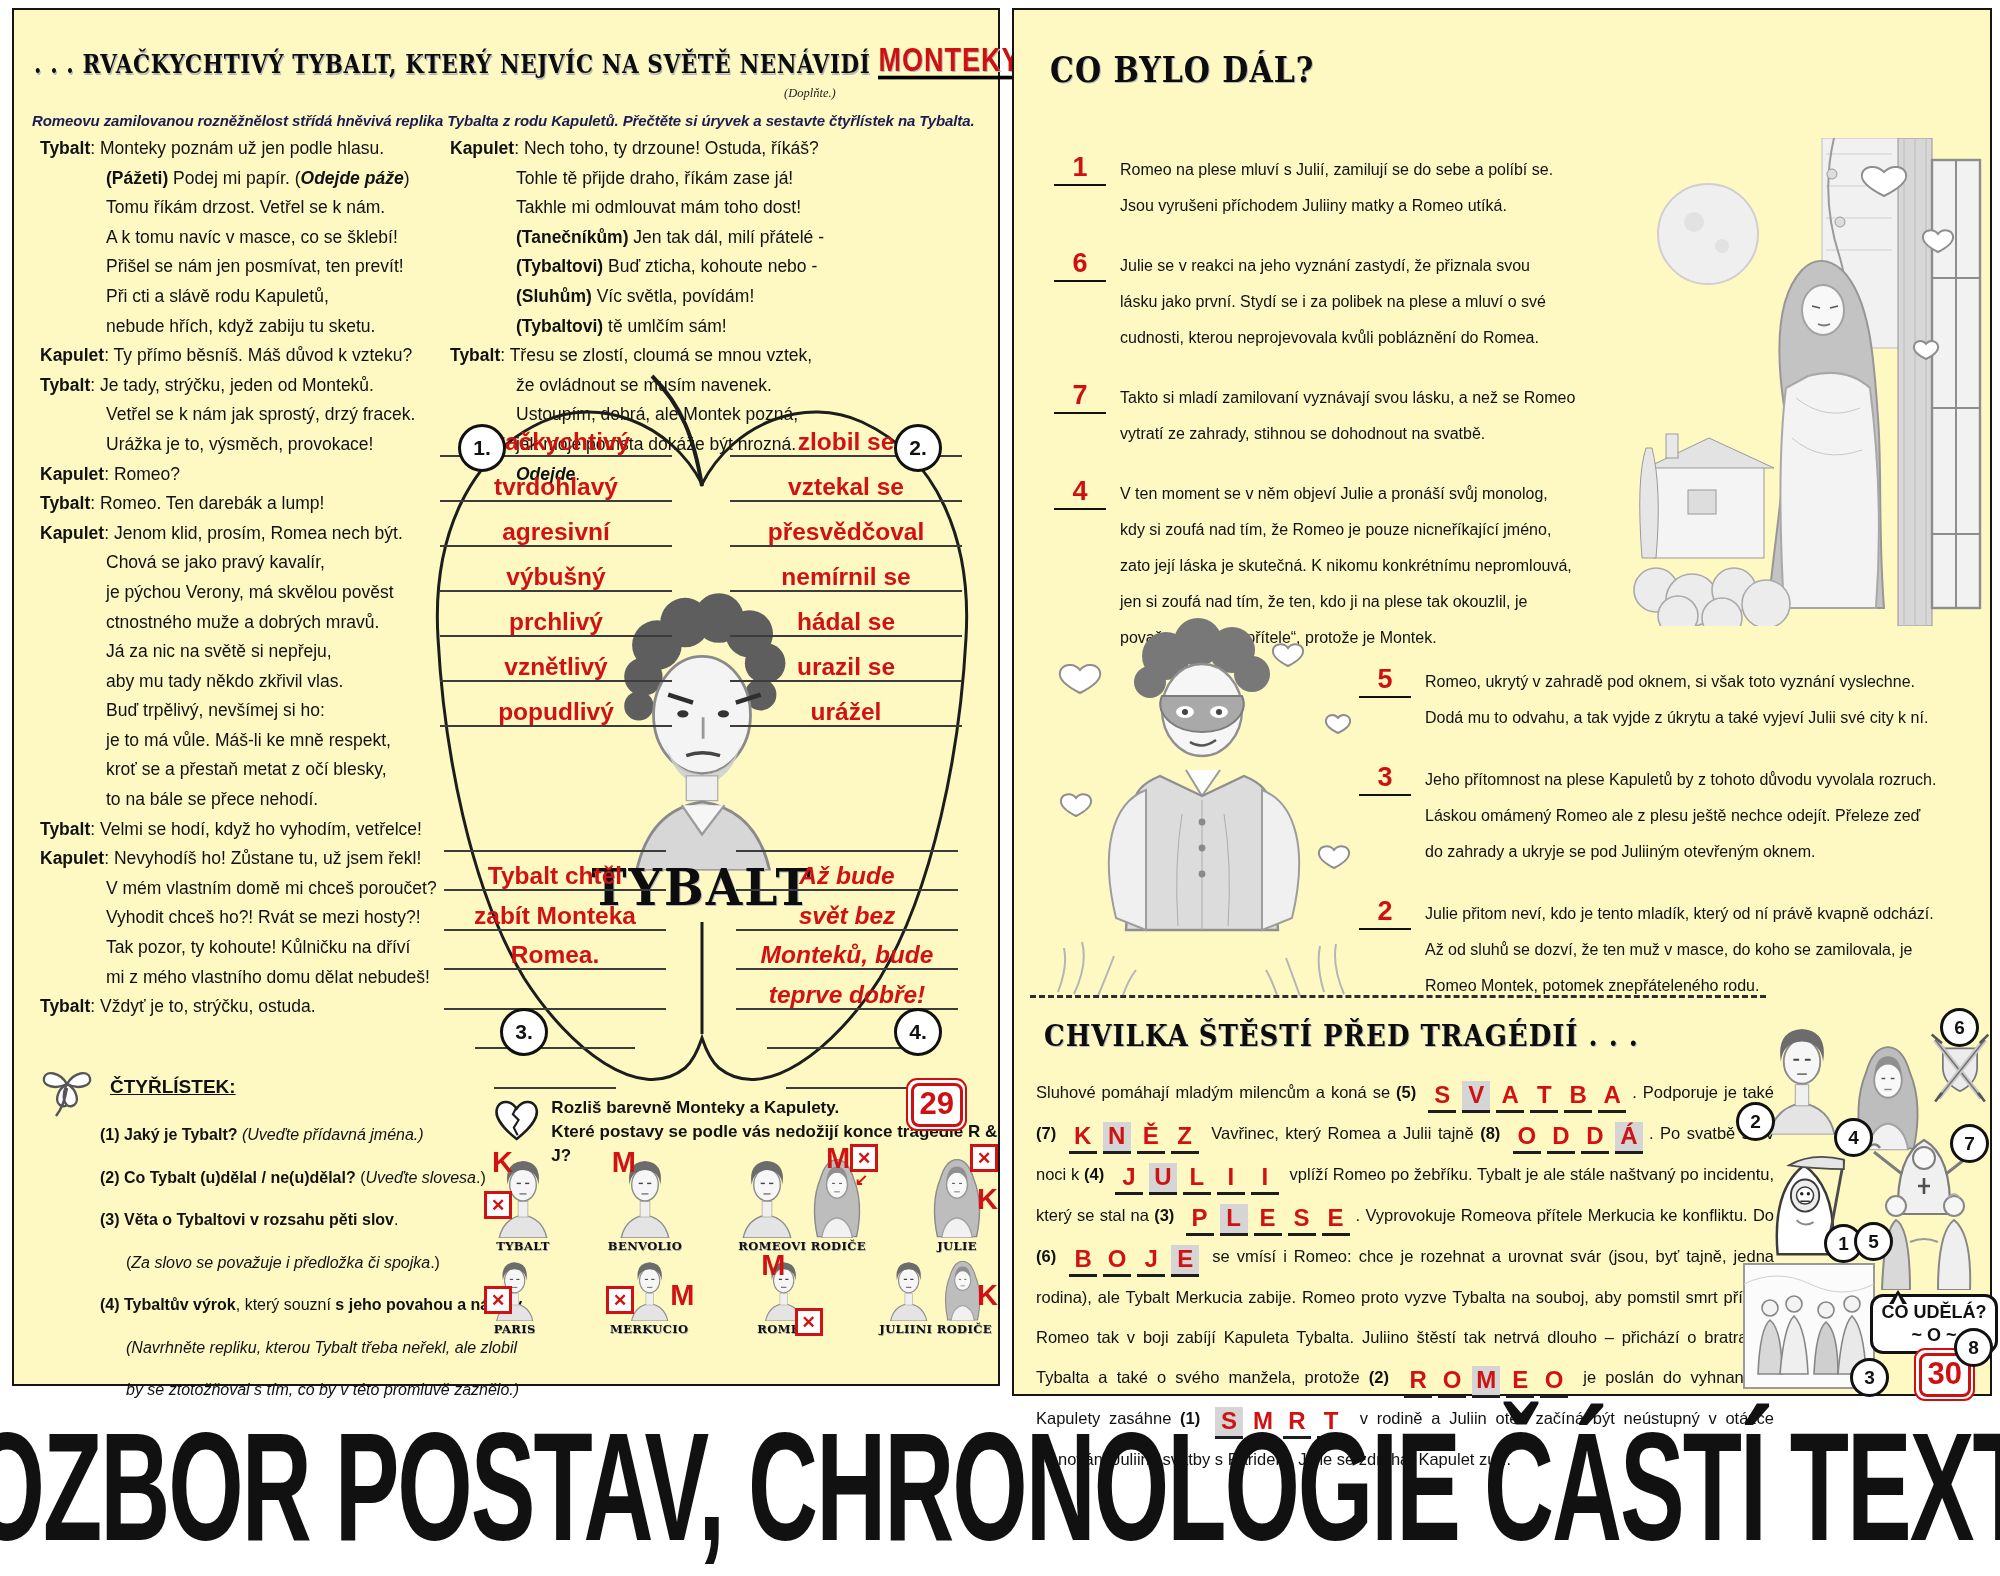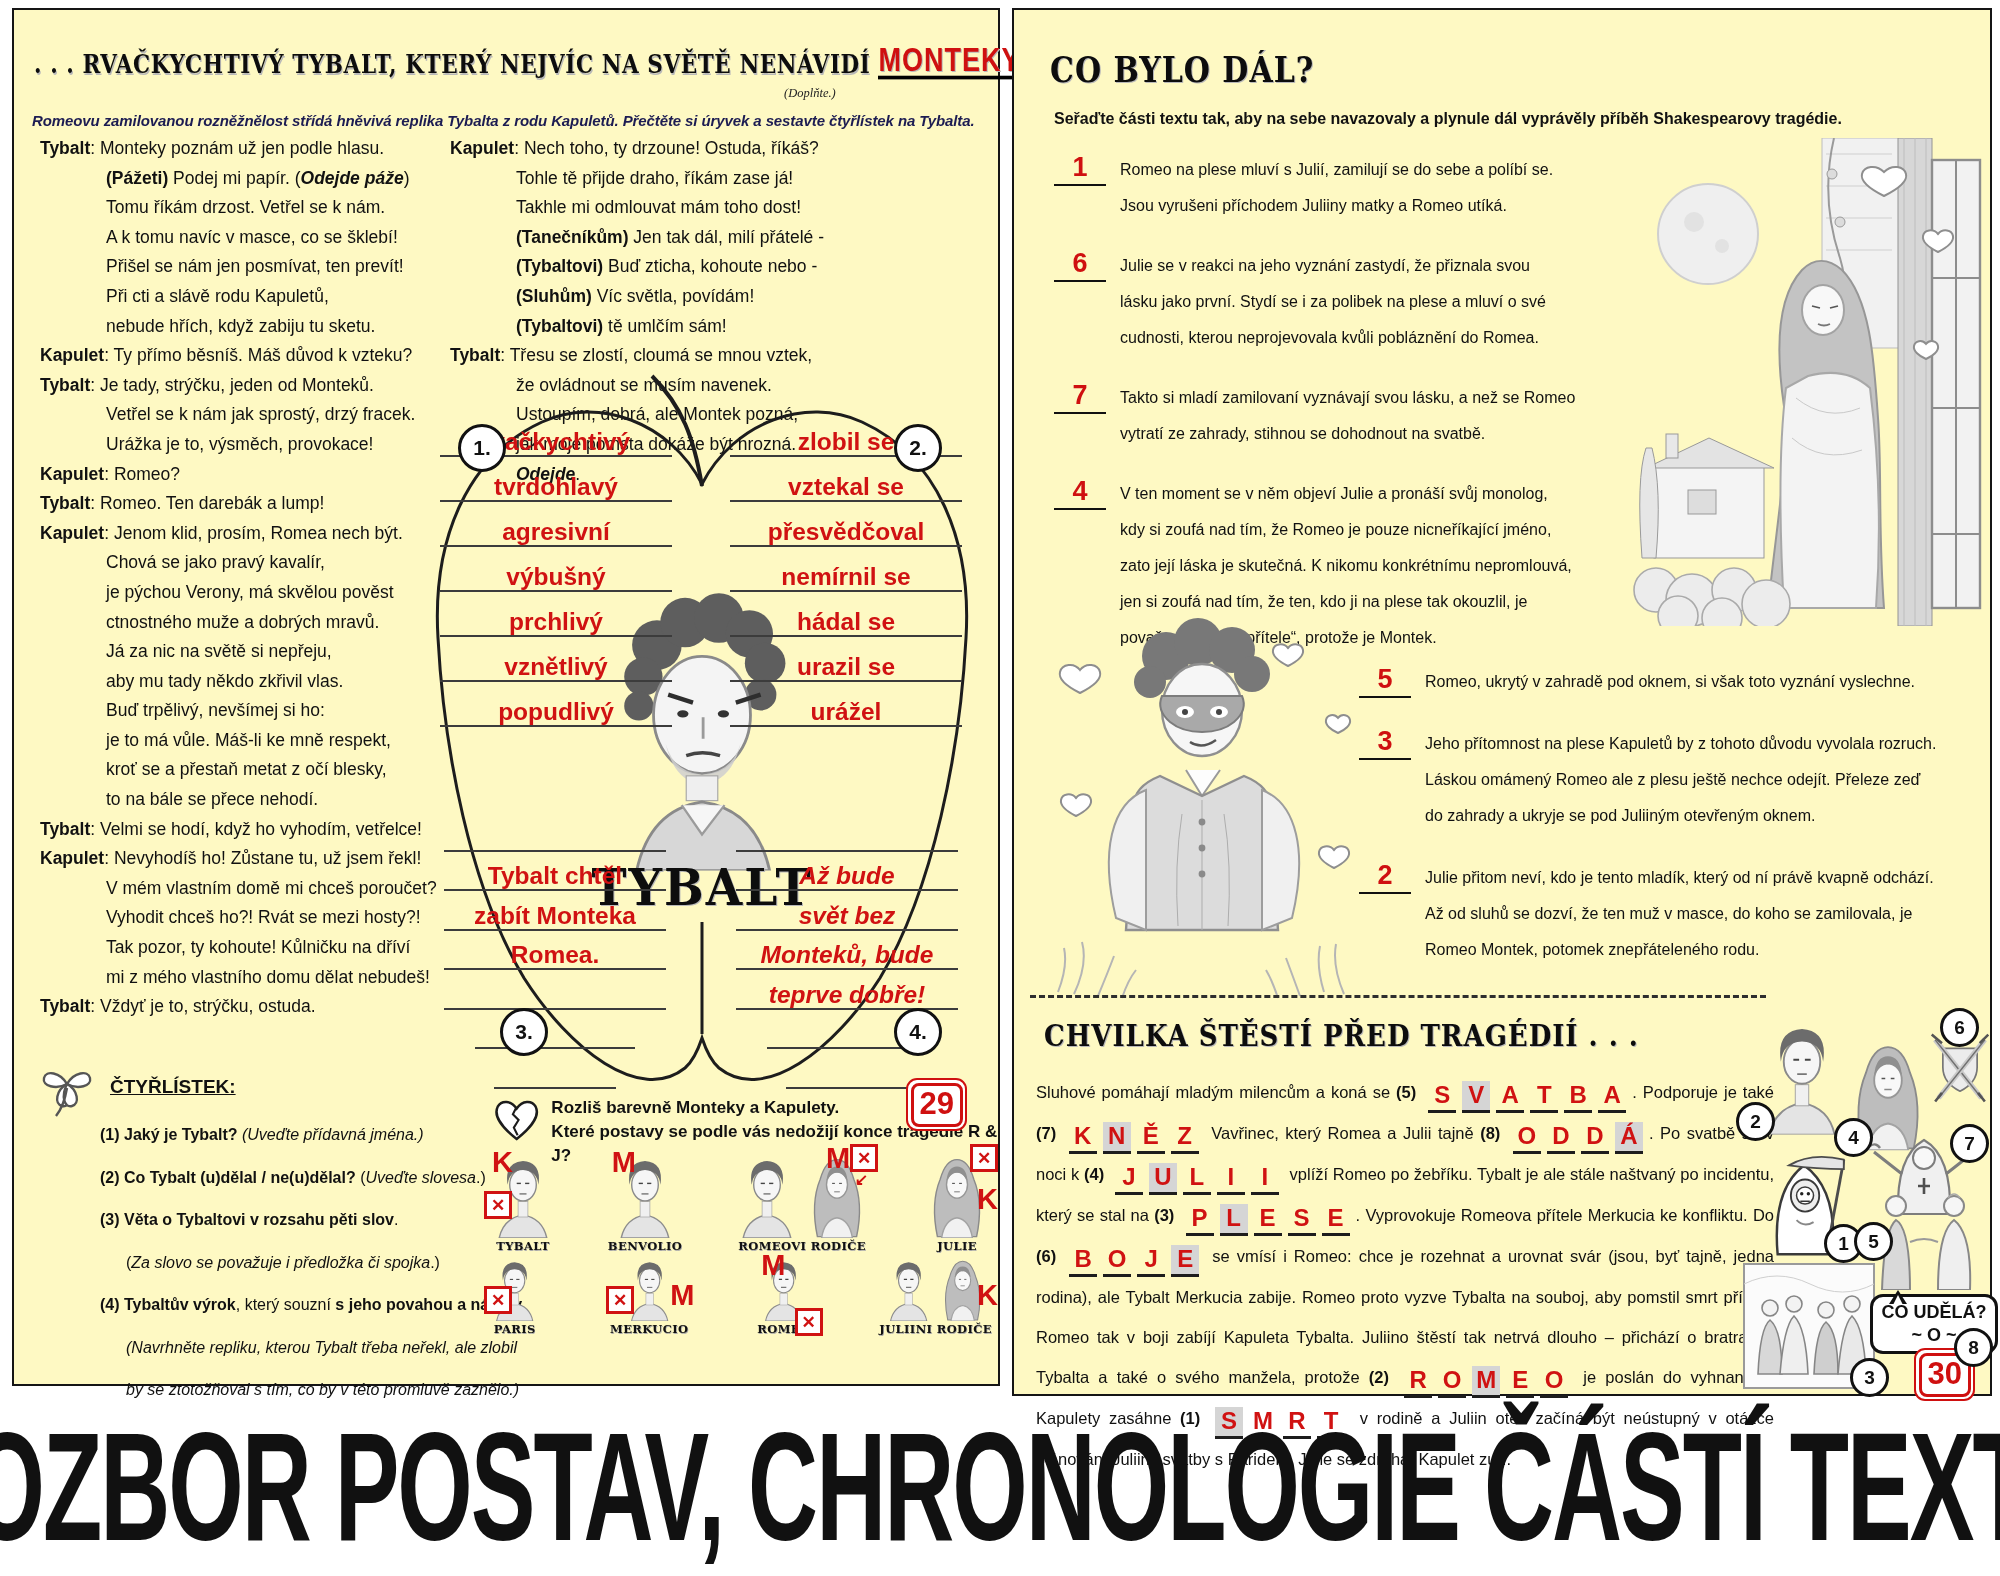--- a/index.html
+++ b/index.html
@@ -477,21 +477,20 @@
             </div>
             <span class="char-letter lpos-mr">K</span>
             <div class="char-name">JULIINI RODIČE</div>
           </div>
         </div>
       </div>
   </div>
 
   <div class="page" id="right-page">
     <div id="rp-heading" class="ornate">CO BYLO DÁL?</div>
-    <div id="rp-instruction">Seřaďte části textu tak, aby na sebe navazovaly a plynule dál vyprávěly příběh Shakespearovy tragédie.</div>
 
     <div class="ord-block" id="ord-a">
         <div class="ord-item">
           <span class="ord-num">1</span>
           <div class="ord-lines">
             <div class="ord-line">Romeo na plese mluví s Julií, zamilují se do sebe a políbí se.</div>
             <div class="ord-line">Jsou vyrušeni příchodem Juliiny matky a Romeo utíká.</div>
           </div>
         </div>
         <div class="ord-item">
@@ -518,20 +517,21 @@
             <div class="ord-line">jen si zoufá nad tím, že ten, kdo ji na plese tak okouzlil, je</div>
             <div class="ord-line">považován za „nepřítele“, protože je Montek.</div>
           </div>
         </div>
       </div>
     <div class="ord-block" id="ord-b">
         <div class="ord-item">
           <span class="ord-num">5</span>
           <div class="ord-lines">
             <div class="ord-line">Romeo, ukrytý v zahradě pod oknem, si však toto vyznání vyslechne.</div>
+            <div class="ord-line">Dodá mu to odvahu, a tak vyjde z úkrytu a také vyjeví Julii své city k ní.</div>
           </div>
         </div>
         <div class="ord-item">
           <span class="ord-num">3</span>
           <div class="ord-lines">
             <div class="ord-line">Jeho přítomnost na plese Kapuletů by z tohoto důvodu vyvolala rozruch.</div>
             <div class="ord-line">Láskou omámený Romeo ale z plesu ještě nechce odejít. Přeleze zeď</div>
             <div class="ord-line">do zahrady a ukryje se pod Juliiným otevřeným oknem.</div>
           </div>
         </div>

